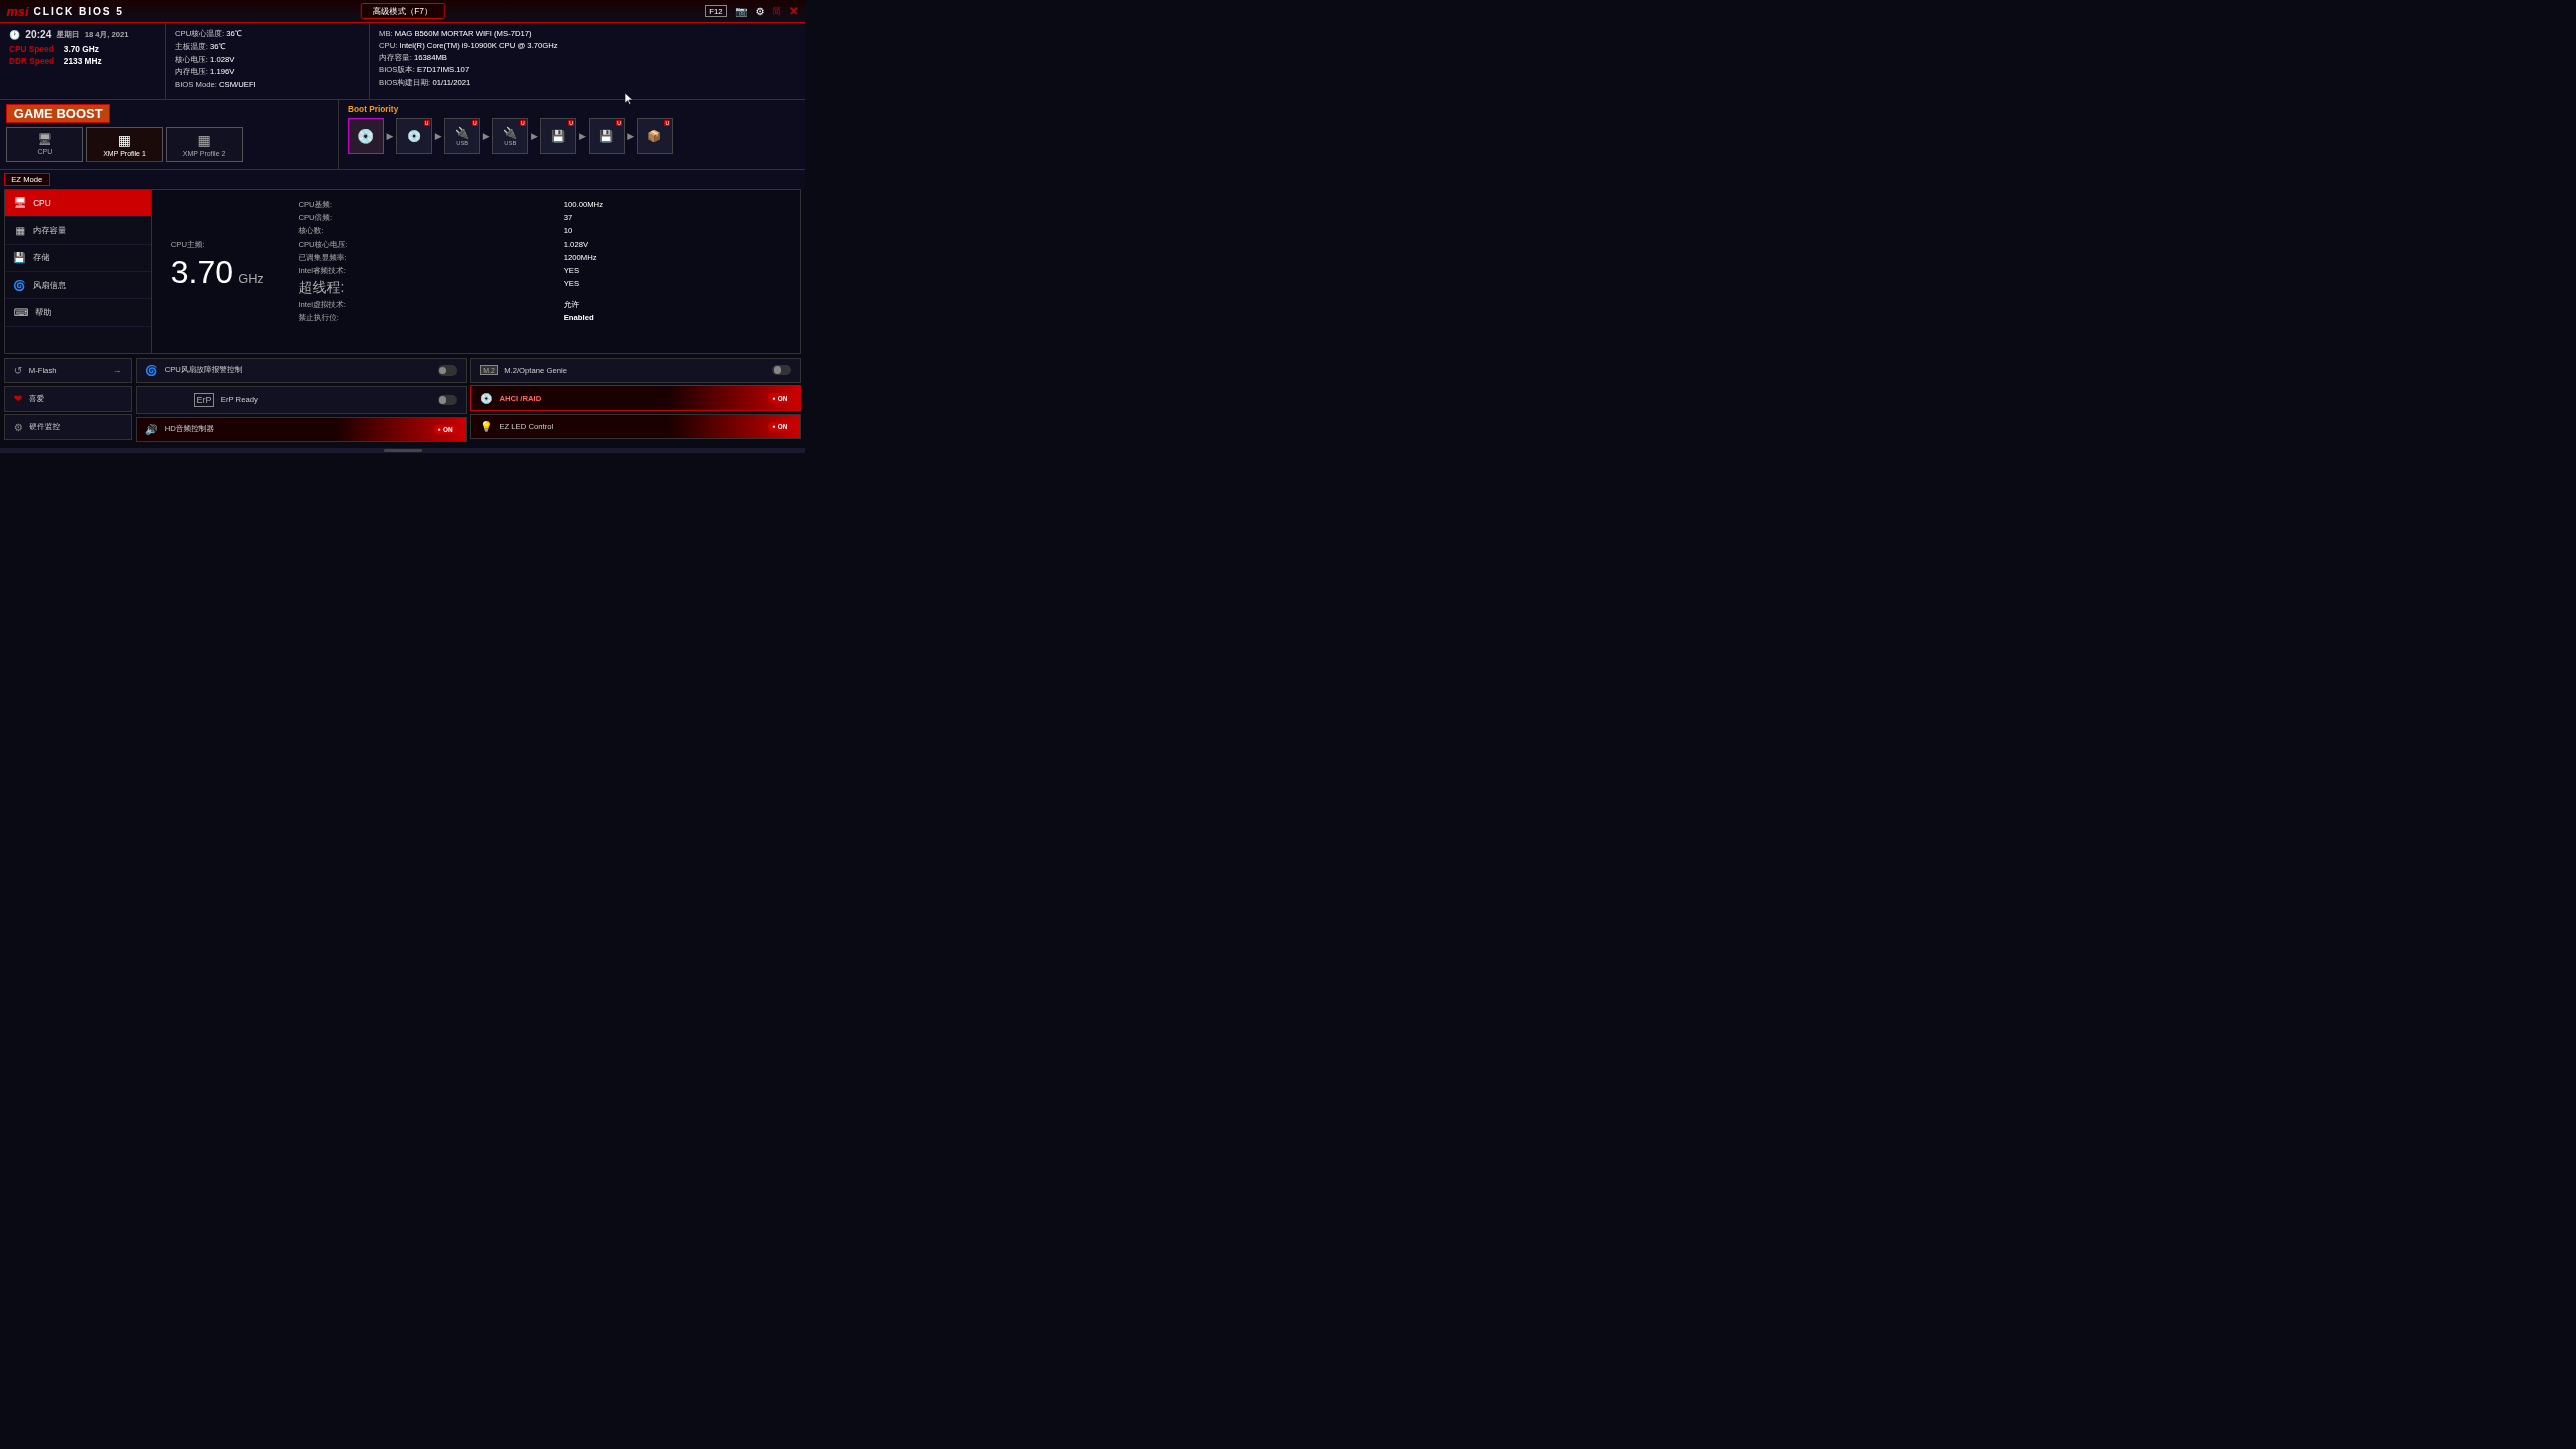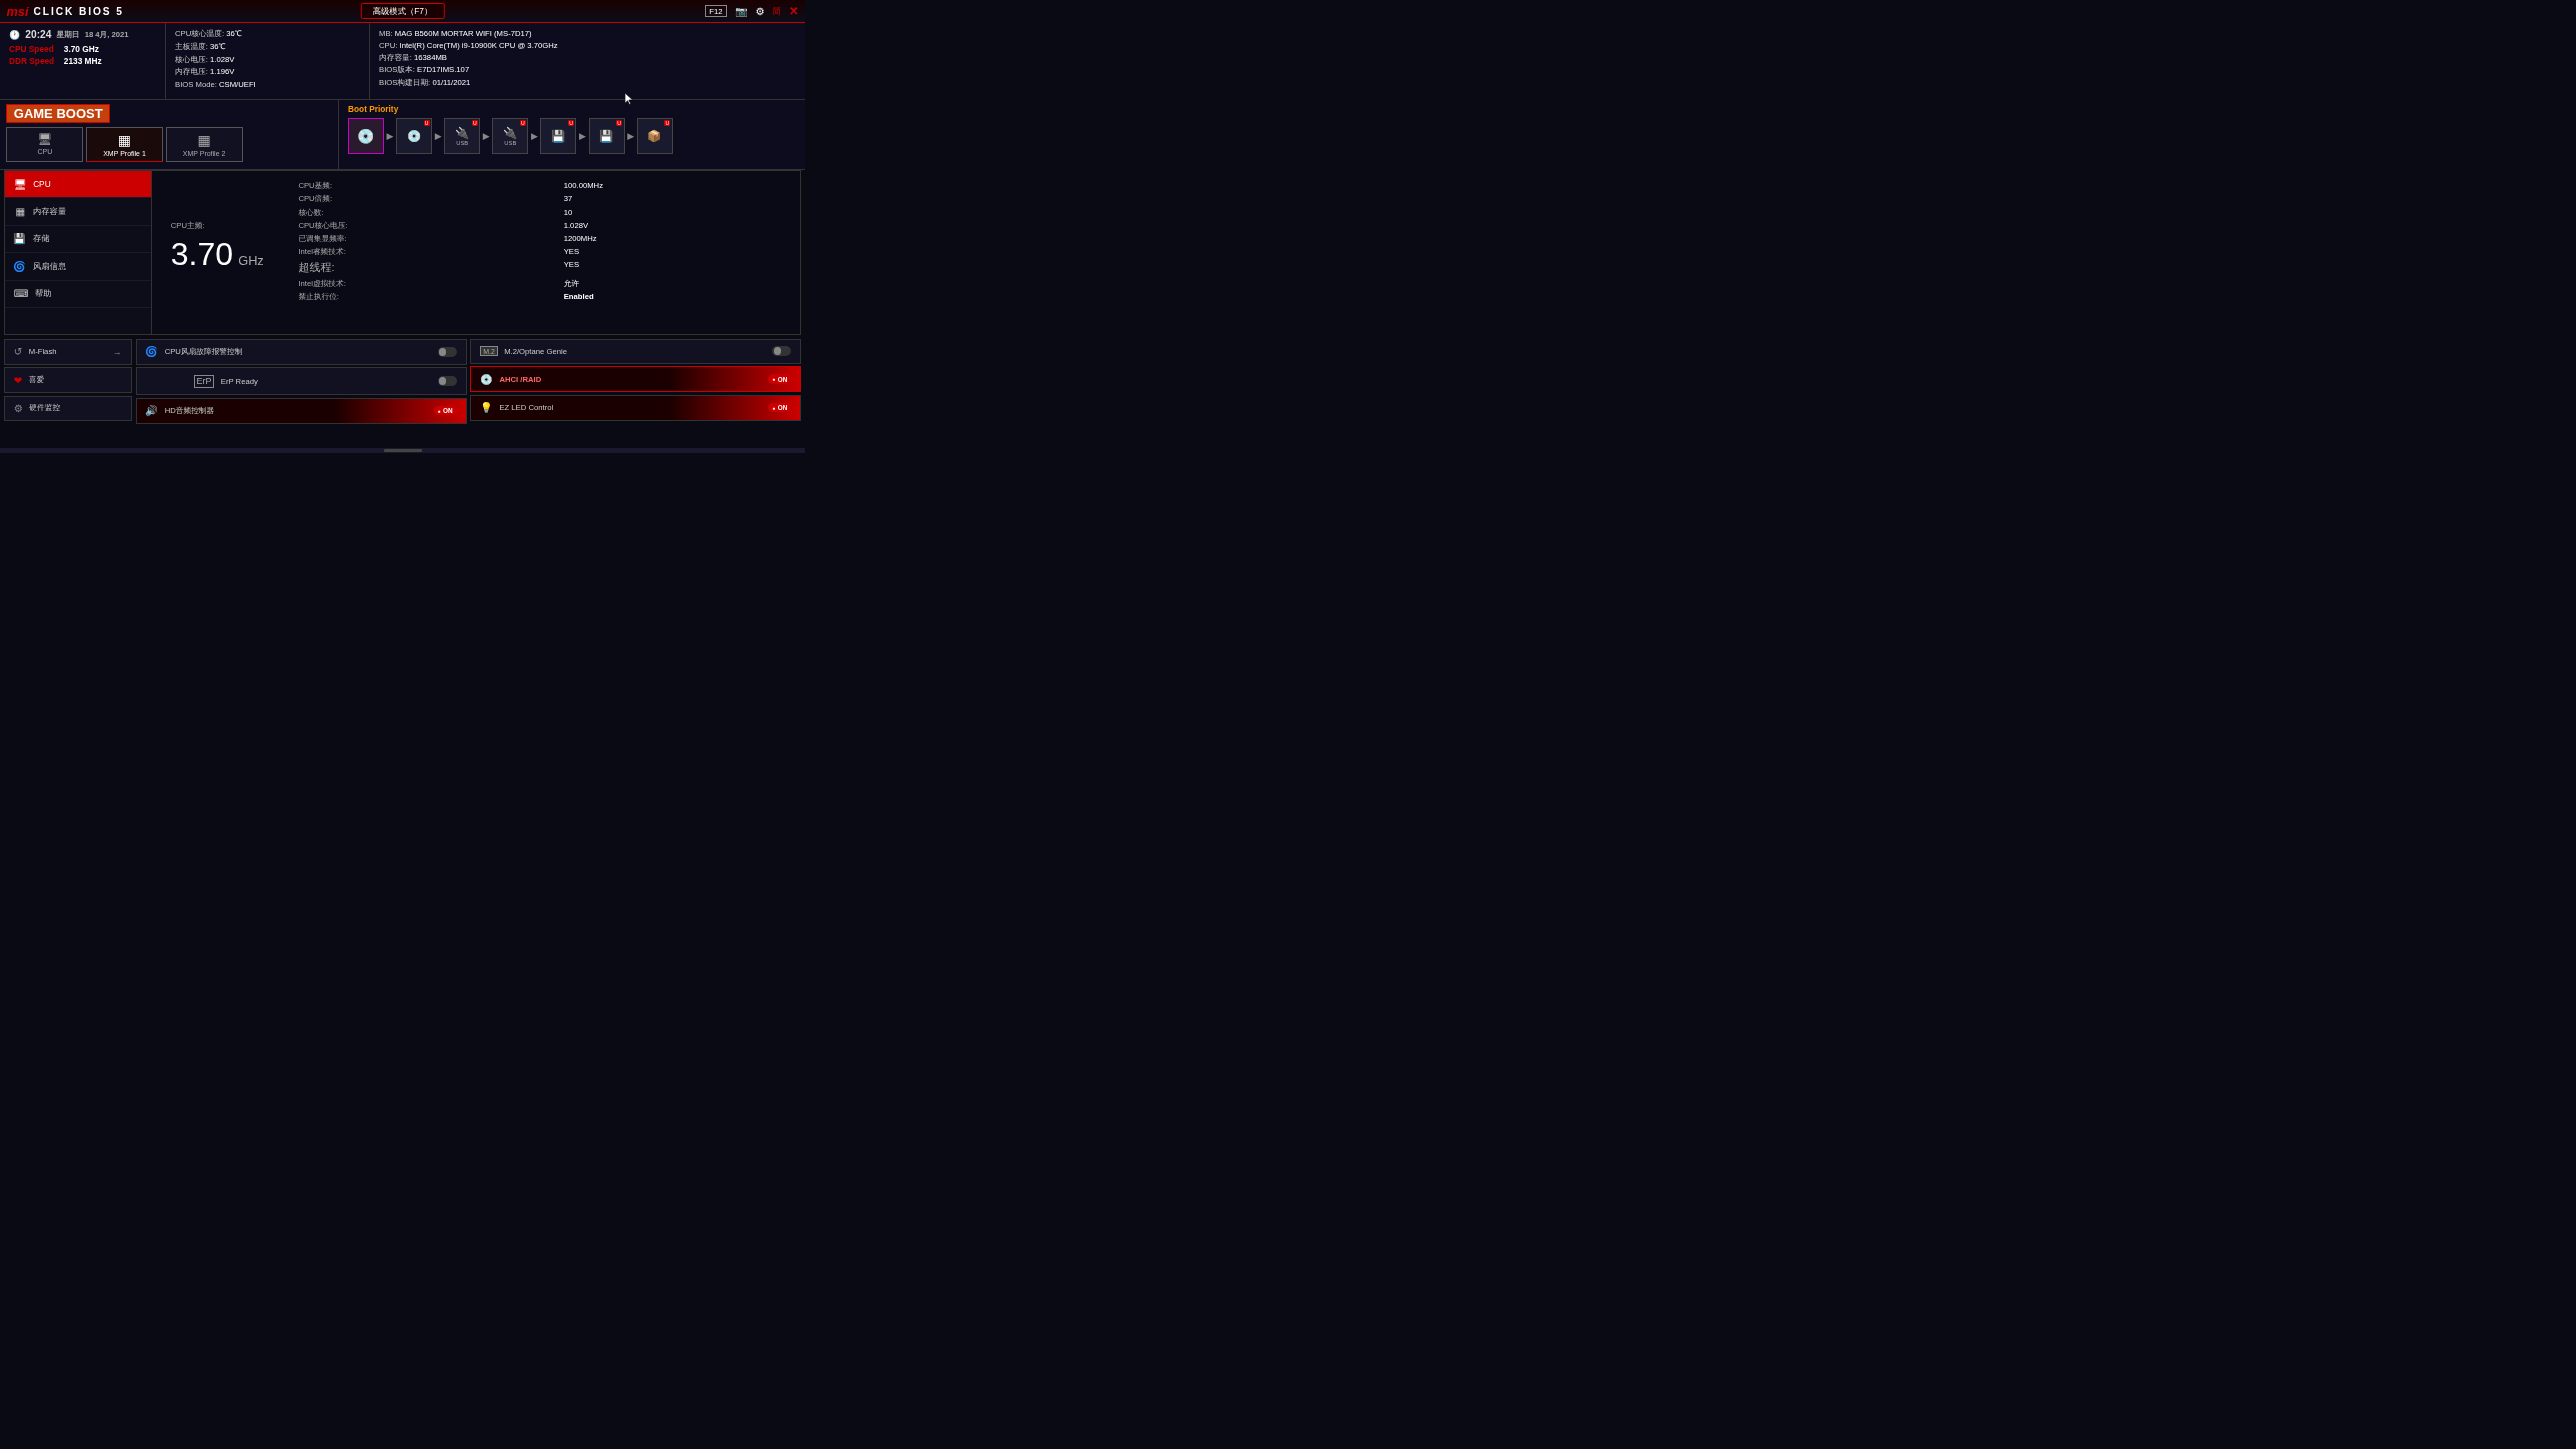--- a/index.html
+++ b/index.html
@@ -364,20 +364,23 @@
         <span class="boot-arrow">▶</span>
 
         <div class="boot-device">
           <span class="usb-badge">U</span>
           <span style="font-size:11.5px;">📦</span>
         </div>
       </div>
     </div>
   </div>
 
+  <div style="background:#0c0c1e; padding: 2.6px 3.8px 0 3.8px;">
+    <div style="display:inline-block; background:#1a0000; border:0.6px solid #cc0000; color:#fff; font-size:7.7px; padding:1.3px 6.4px; margin-bottom:2.6px;">EZ Mode</div>
+  </div>
 
   <div style="display:flex; background:#0c0c1e; height:165px; margin:0 3.8px 0 3.8px; border:0.6px solid #333;">
 
     <div style="width:147px; background:#0d0d1a; border-right:0.6px solid #333;">
       <div class="sidebar-item active">
         <span class="s-icon">🖥</span>
         <span>CPU</span>
       </div>
       <div class="sidebar-item">
         <span class="s-icon">▦</span>
@@ -414,21 +417,21 @@
         <span style="color:#aaa; font-size:7.7px;">CPU倍频:</span>
         <span style="color:#fff; font-size:7.7px;">37</span>
         <span style="color:#aaa; font-size:7.7px;">核心数:</span>
         <span style="color:#fff; font-size:7.7px;">10</span>
         <span style="color:#aaa; font-size:7.7px;">CPU核心电压:</span>
         <span style="color:#fff; font-size:7.7px;">1.028V</span>
         <span style="color:#aaa; font-size:7.7px;">已调集显频率:</span>
         <span style="color:#fff; font-size:7.7px;">1200MHz</span>
         <span style="color:#aaa; font-size:7.7px;">Intel睿频技术:</span>
         <span style="color:#fff; font-size:7.7px;">YES</span>
-        <span style="color:#aaa; font-size:11px;">超线程:</span>
+        <span style="color:#aaa; font-size:14px;">超线程:</span>
         <span style="color:#fff; font-size:7.7px;">YES</span>
         <span style="color:#aaa; font-size:7.7px;">Intel虚拟技术:</span>
         <span style="color:#fff; font-size:7.7px;">允许</span>
         <span style="color:#aaa; font-size:7.7px;">禁止执行位:</span>
         <span style="color:#fff; font-size:7.7px; font-weight:bold;">Enabled</span>
       </div>
     </div>
   </div>
 
   <div style="display:flex; background:#0a0a14; padding:3.8px 3.8px; gap:3.8px; height:80px;">

